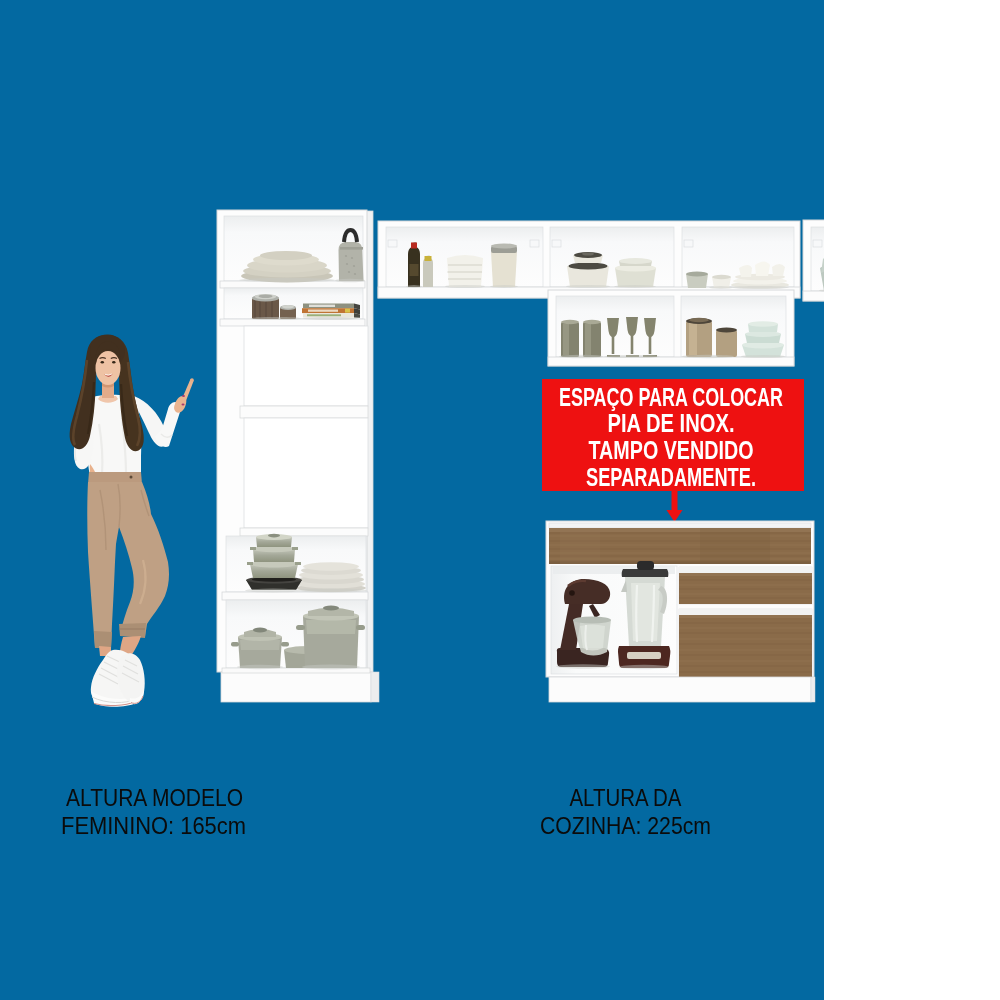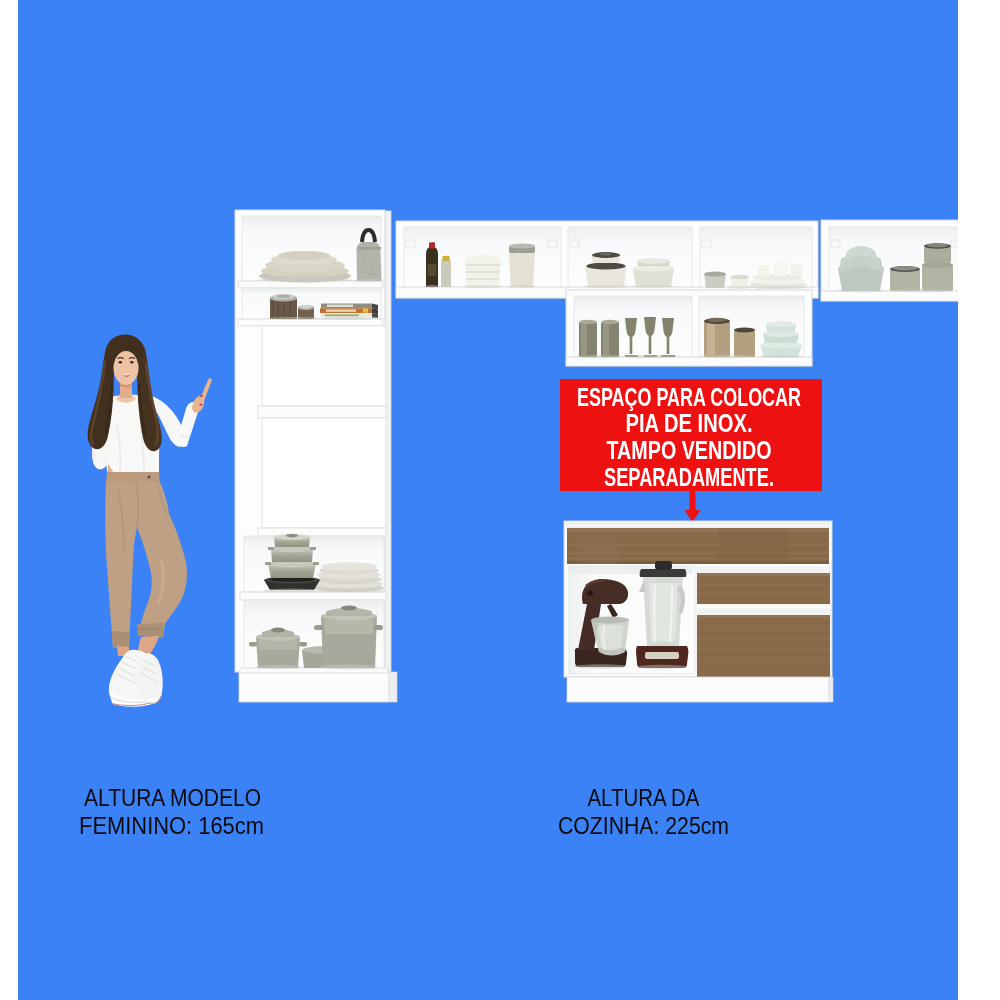--- a/index.html
+++ b/index.html
@@ -1,17 +1,17 @@
 <!DOCTYPE html>
 <html><head>
 <meta charset="utf-8">
 <style>
 html,body{margin:0;padding:0;background:#fff;}
-.page{position:relative;width:940px;height:1000px;overflow:hidden;background:#3b82f6;
-  font-family:"Liberation Sans",sans-serif;margin-left:18px;}
+.page{position:relative;width:824px;height:1000px;overflow:hidden;background:#0369a1;
+  font-family:"Liberation Sans",sans-serif;}
 </style>
 </head>
 <body>
 <div class="page">
 <svg width="1000" height="1000" viewBox="0 0 1000 1000">
 <defs>
 <linearGradient id="inner" x1="0" y1="0" x2="0" y2="1">
   <stop offset="0" stop-color="#eceeef"></stop>
   <stop offset="0.25" stop-color="#f8f9fa"></stop>
   <stop offset="1" stop-color="#fdfdfd"></stop>

